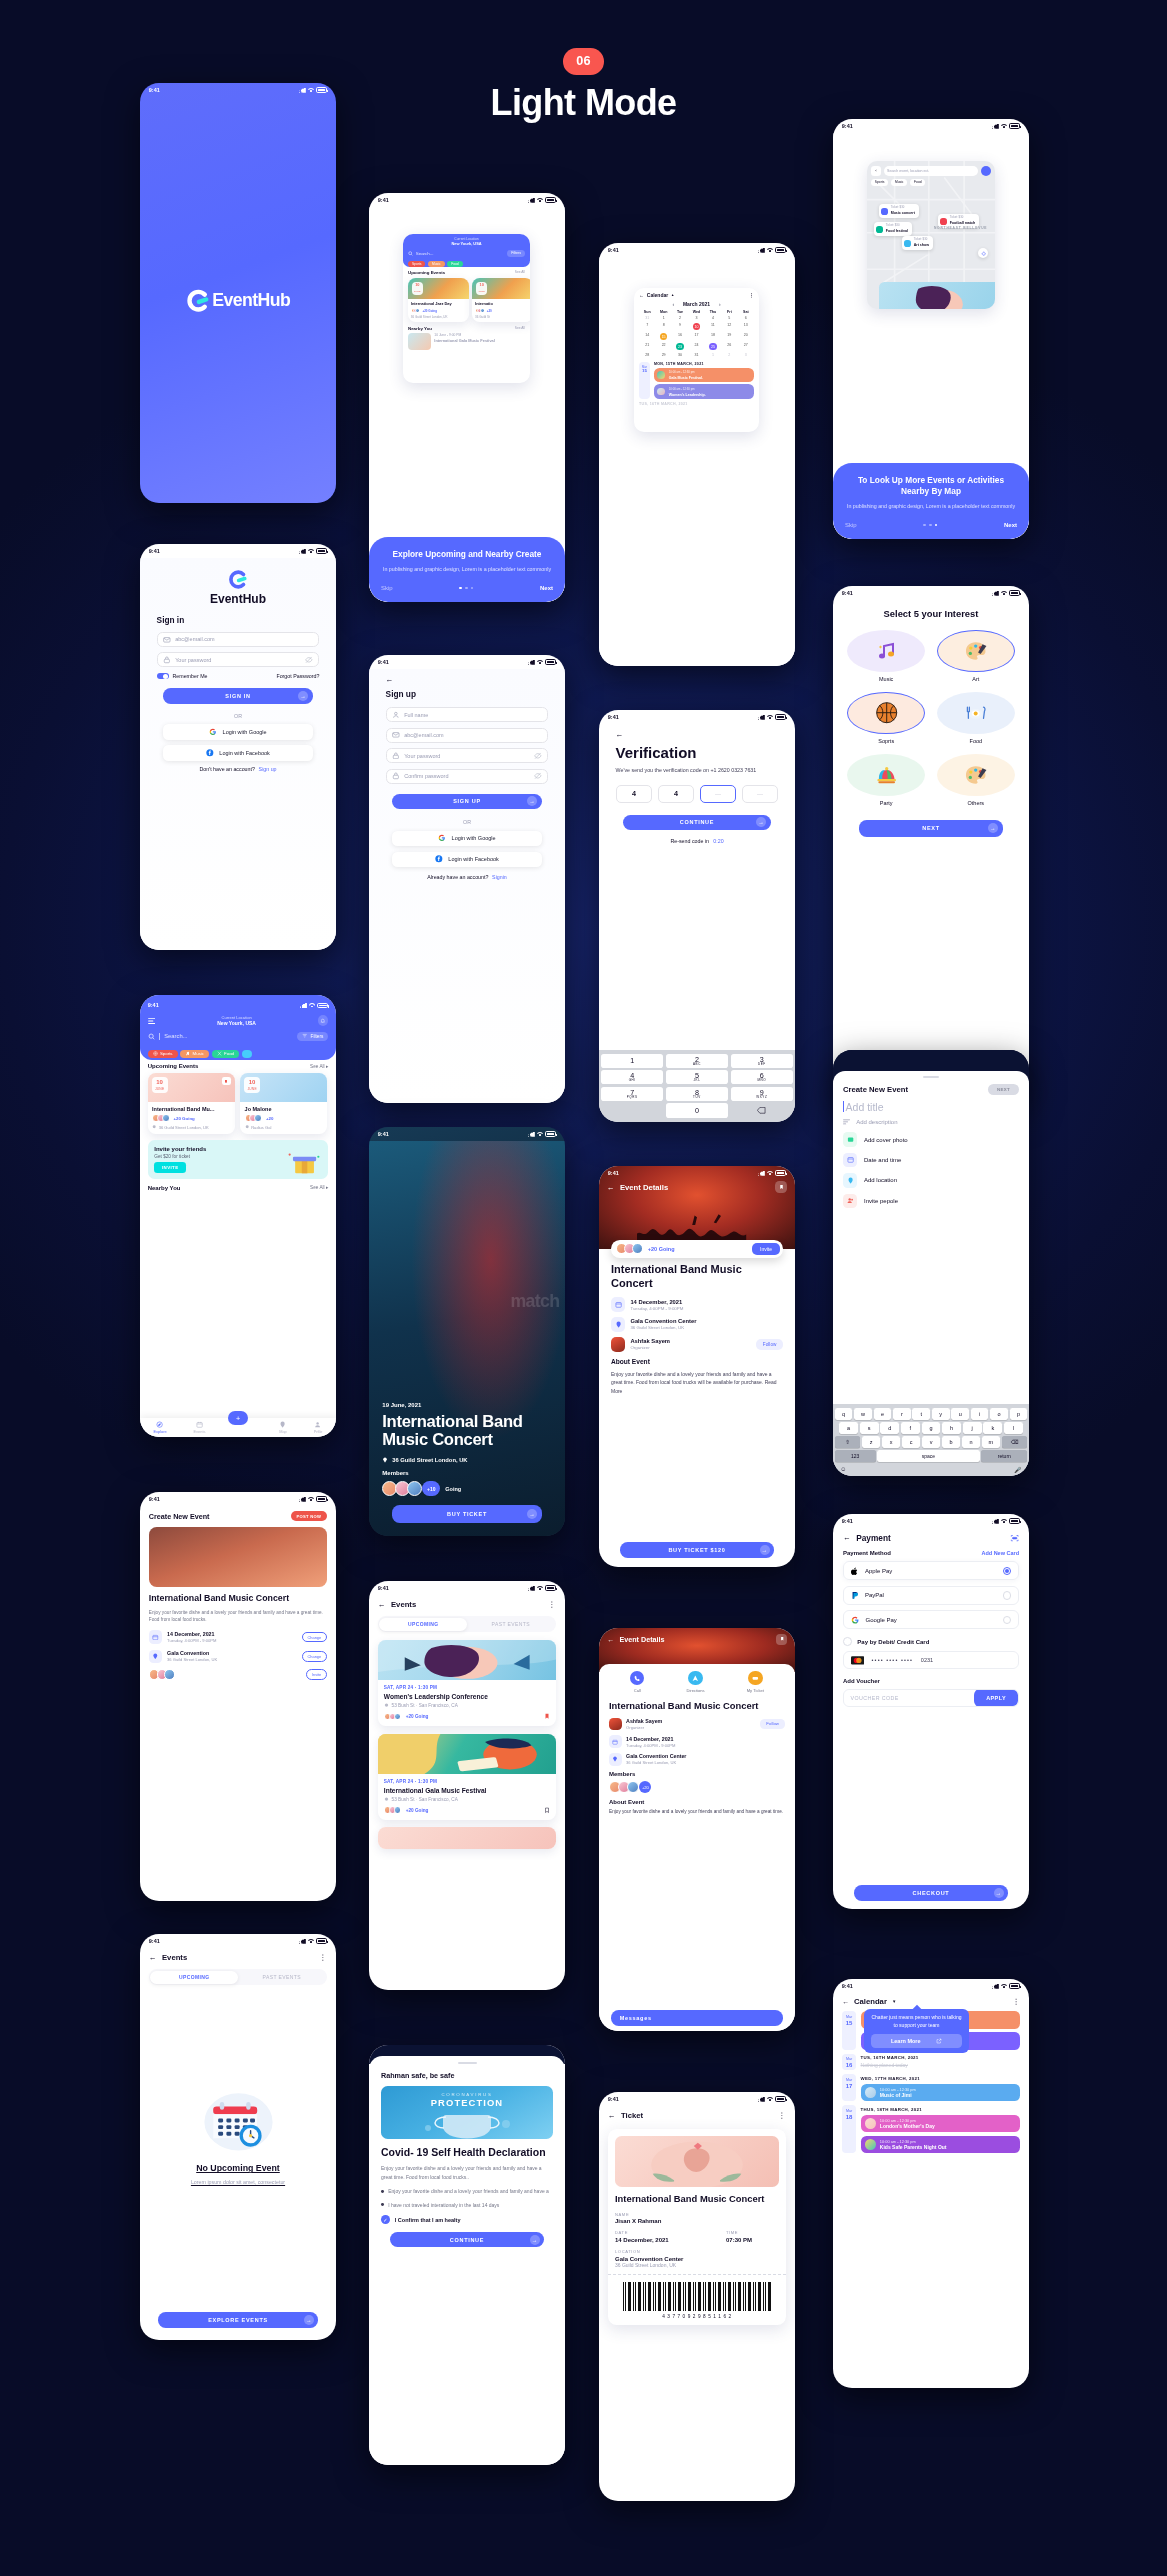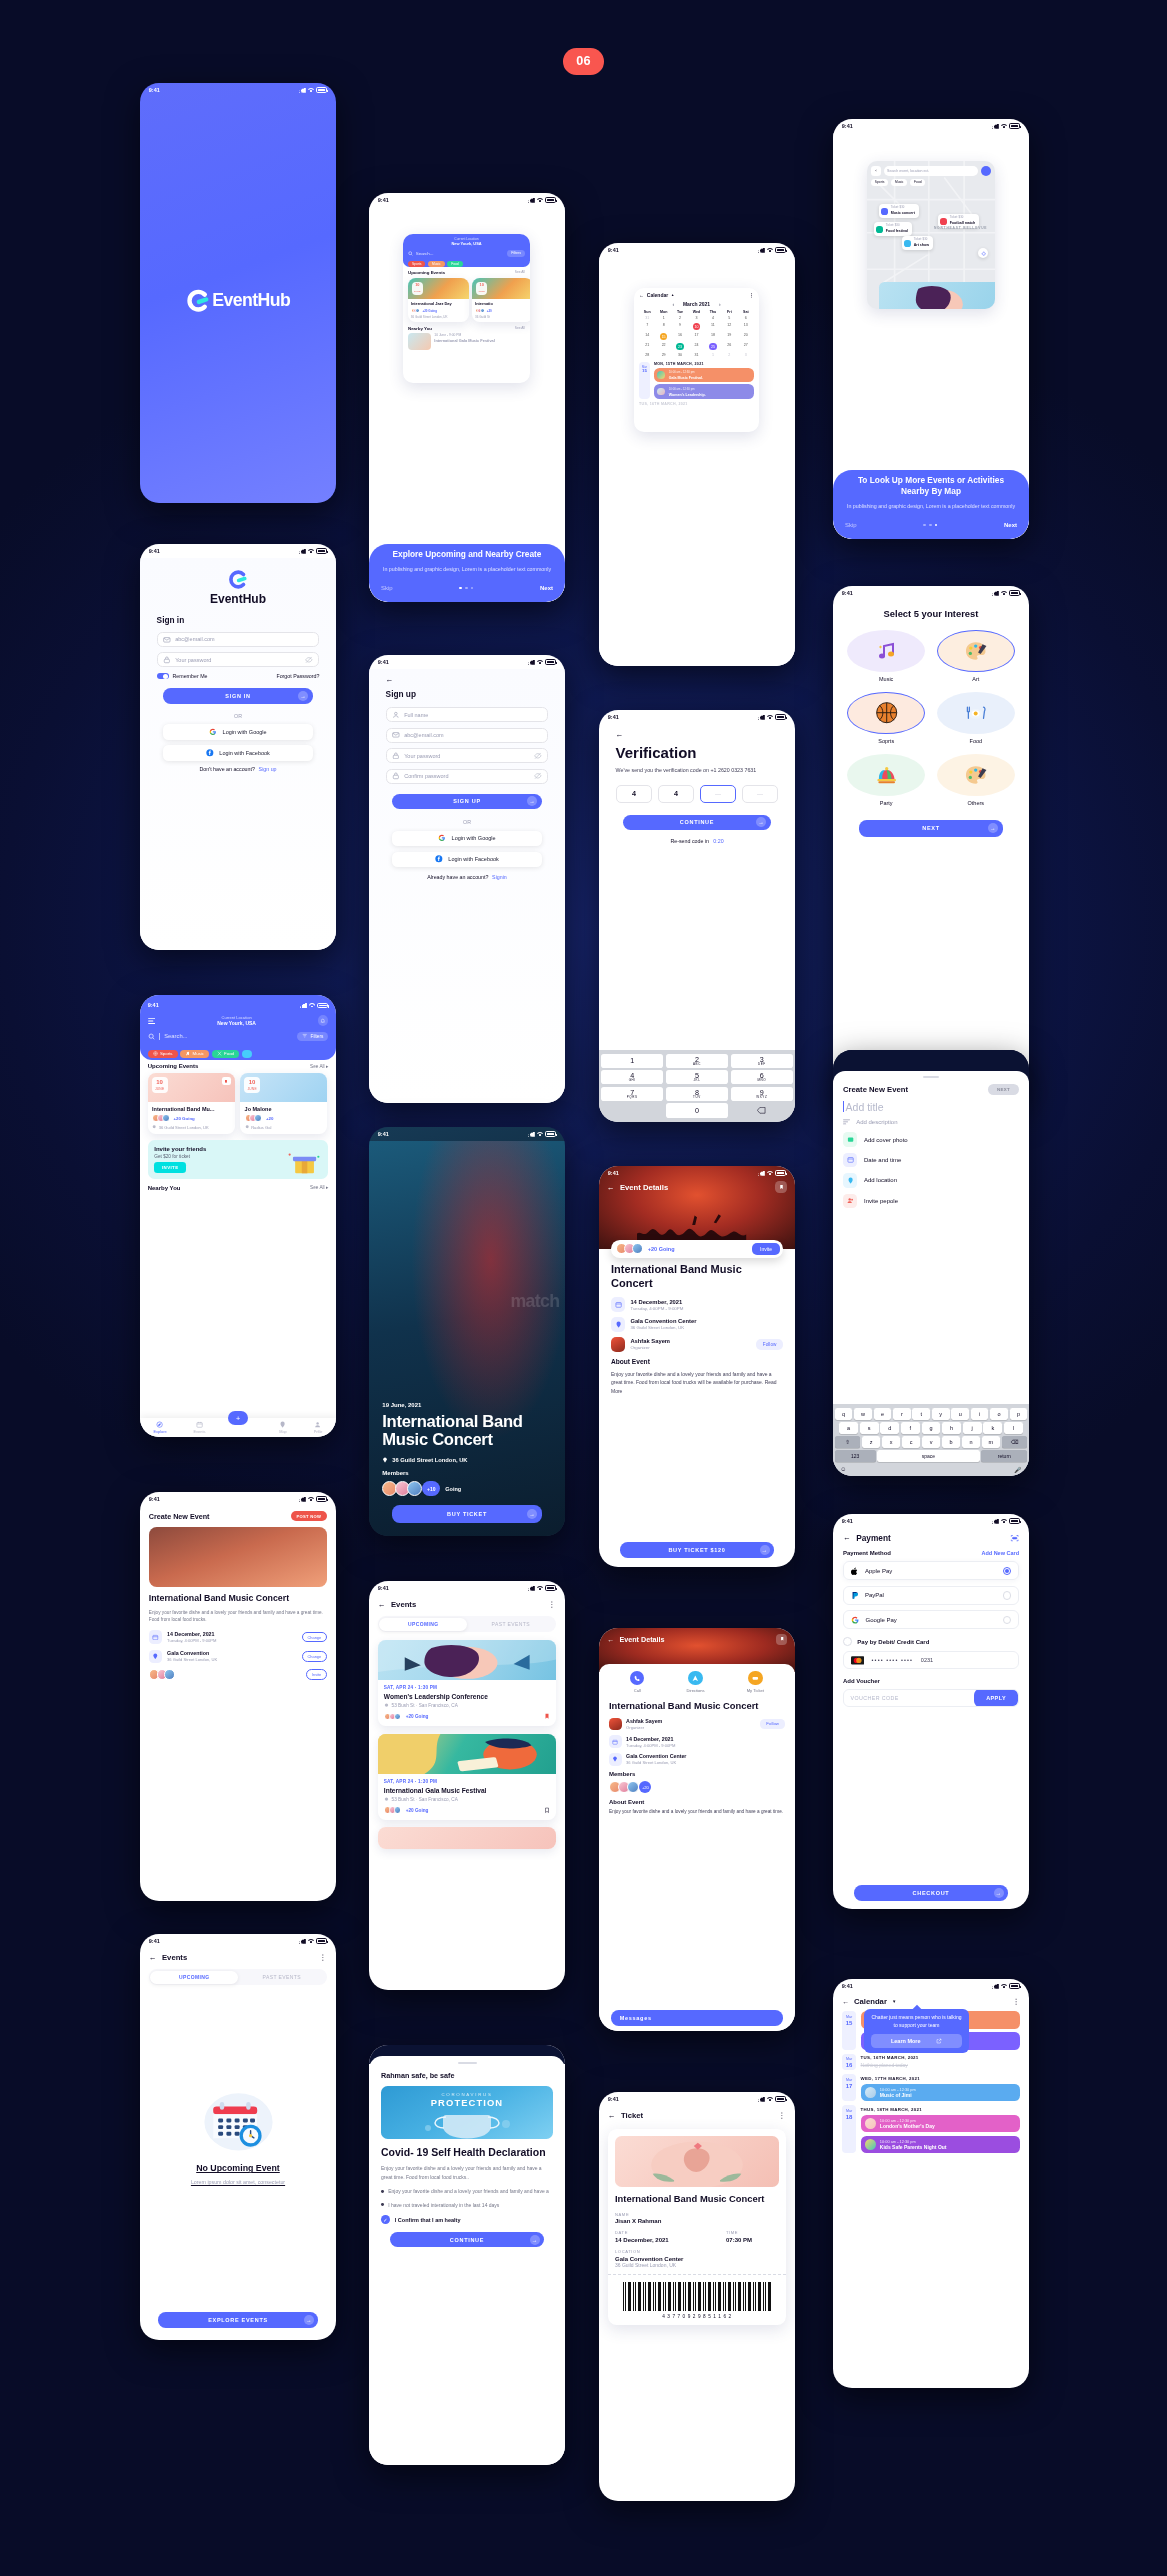--- a/index.html
+++ b/index.html
@@ -73,21 +73,21 @@
   .avatars { display: flex; }
   .avatars span { width: 7.7px; height: 7.7px; border-radius: 50%; border: 0.8px solid #fff; margin-left: -2.8px; display:block;}
   .avatars span:first-child { margin-left: 0; }
   .a1 { background: linear-gradient(140deg,#f7b98a,#e8896c); }
   .a2 { background: linear-gradient(140deg,#f9c7d4,#e07f9b); }
   .a3 { background: linear-gradient(140deg,#8fc6ef,#4f7fc0); }
 
   
   .ob-card {
     position: absolute; left: 0; right: 0; bottom: 0; background: #5669ff; color: #fff;
-    border-radius: 19px; padding: 5px 12px 11px; text-align: center;
+    border-radius: 19px; padding: 12px 12px 11px; text-align: center;
   }
   .ob-card h3 { font-size: 8.3px; line-height: 1.35; margin-bottom: 5.5px; }
   .ob-card p { font-size: 5.3px; line-height: 1.5; color: #dfe2ff; margin-bottom: 11px; }
   .ob-foot { display: flex; align-items: center; justify-content: space-between; font-size: 6px; }
   .dots { display: flex; gap: 2.8px; }
   .dots i { width: 2.8px; height: 2.8px; border-radius: 50%; background: rgba(255,255,255,.45); display:block;}
   .dots i.on { background: #fff; }
 
   .mini-phone {
     position: absolute; border-radius: 10px; background: #f2f4fa; overflow: hidden;
@@ -135,20 +135,21 @@
     background: repeating-linear-gradient(to right,#111 0 1.1px,#fff 1.1px 2.2px,#111 2.2px 2.8px,#fff 2.8px 5px,#111 5px 6.6px,#fff 6.6px 7.2px,#111 7.2px 7.7px,#fff 7.7px 10px);
   }
   .dash { border-top: 0.8px dashed #d9dbe4; }
 </style>
 </head>
 <body>
 
 <div class="page">
 
   <div class="badge">06</div>
+  <div class="title">Light Mode</div>
 
   <div class="phone dark" style="left:140px; top:83px; width:196px; height:420px; background:linear-gradient(160deg,#5f6dfb 0%,#5669ff 45%,#7480ff 100%);">
     <div class="scr">
       <div class="statusbar">
         <span>9:41</span>
         <span class="sb-right">
             <i class="sig"></i>
             <i class="wifi"></i>
             <i class="bat">
               <i></i>

